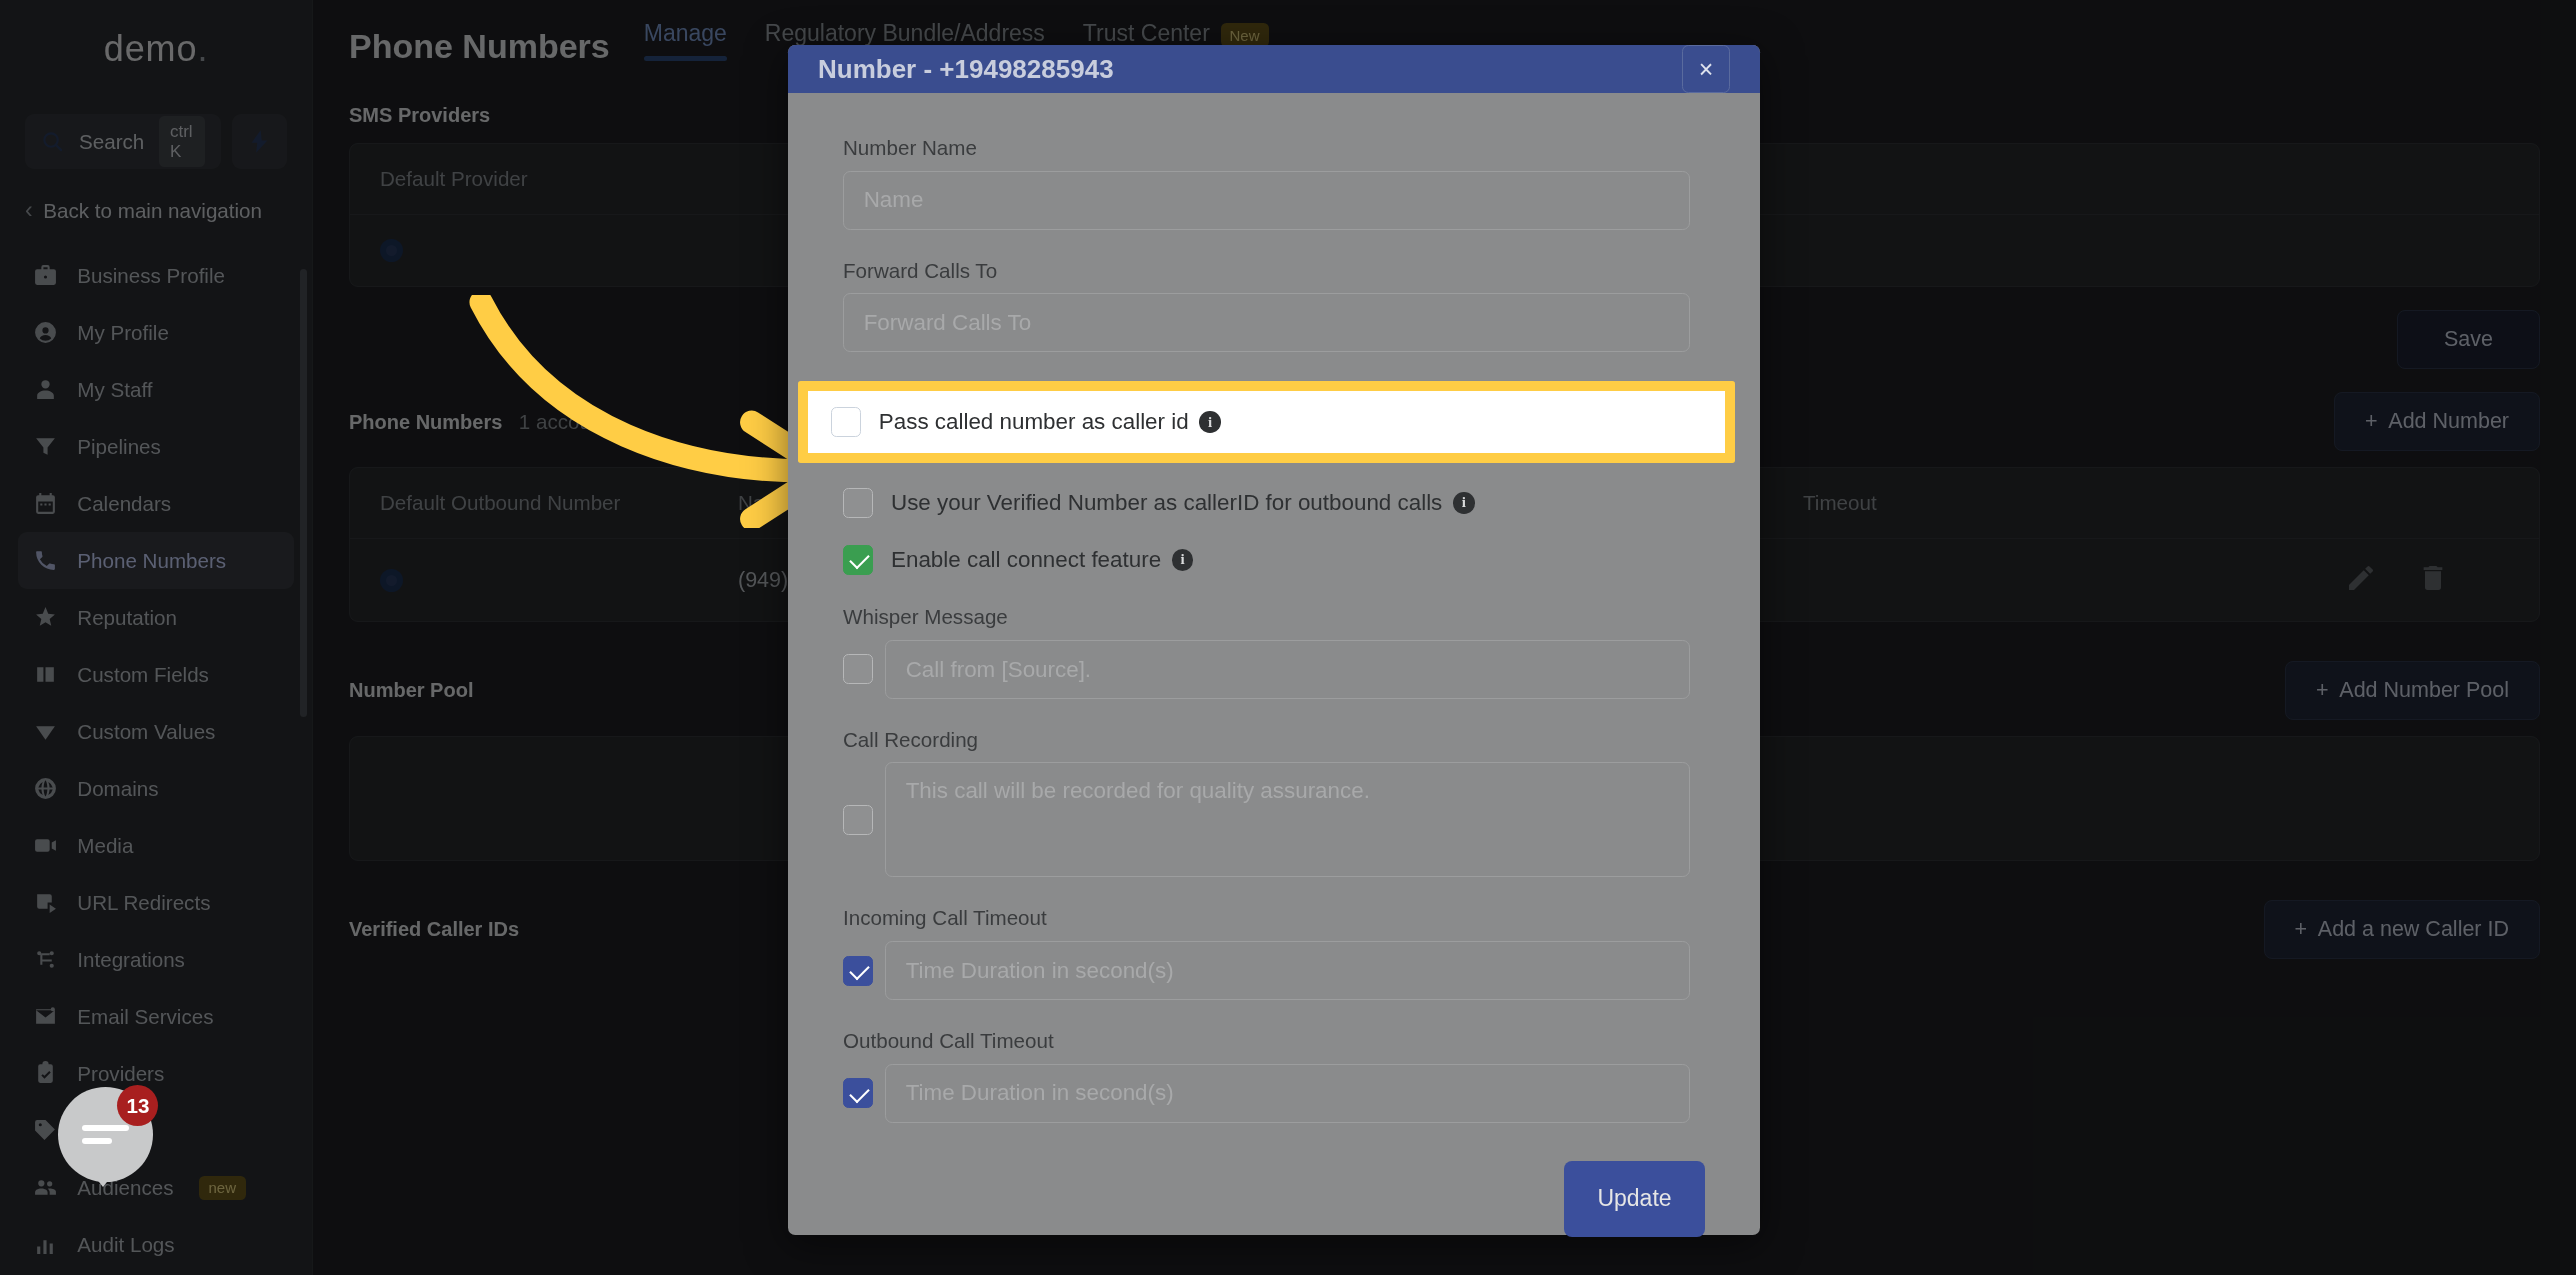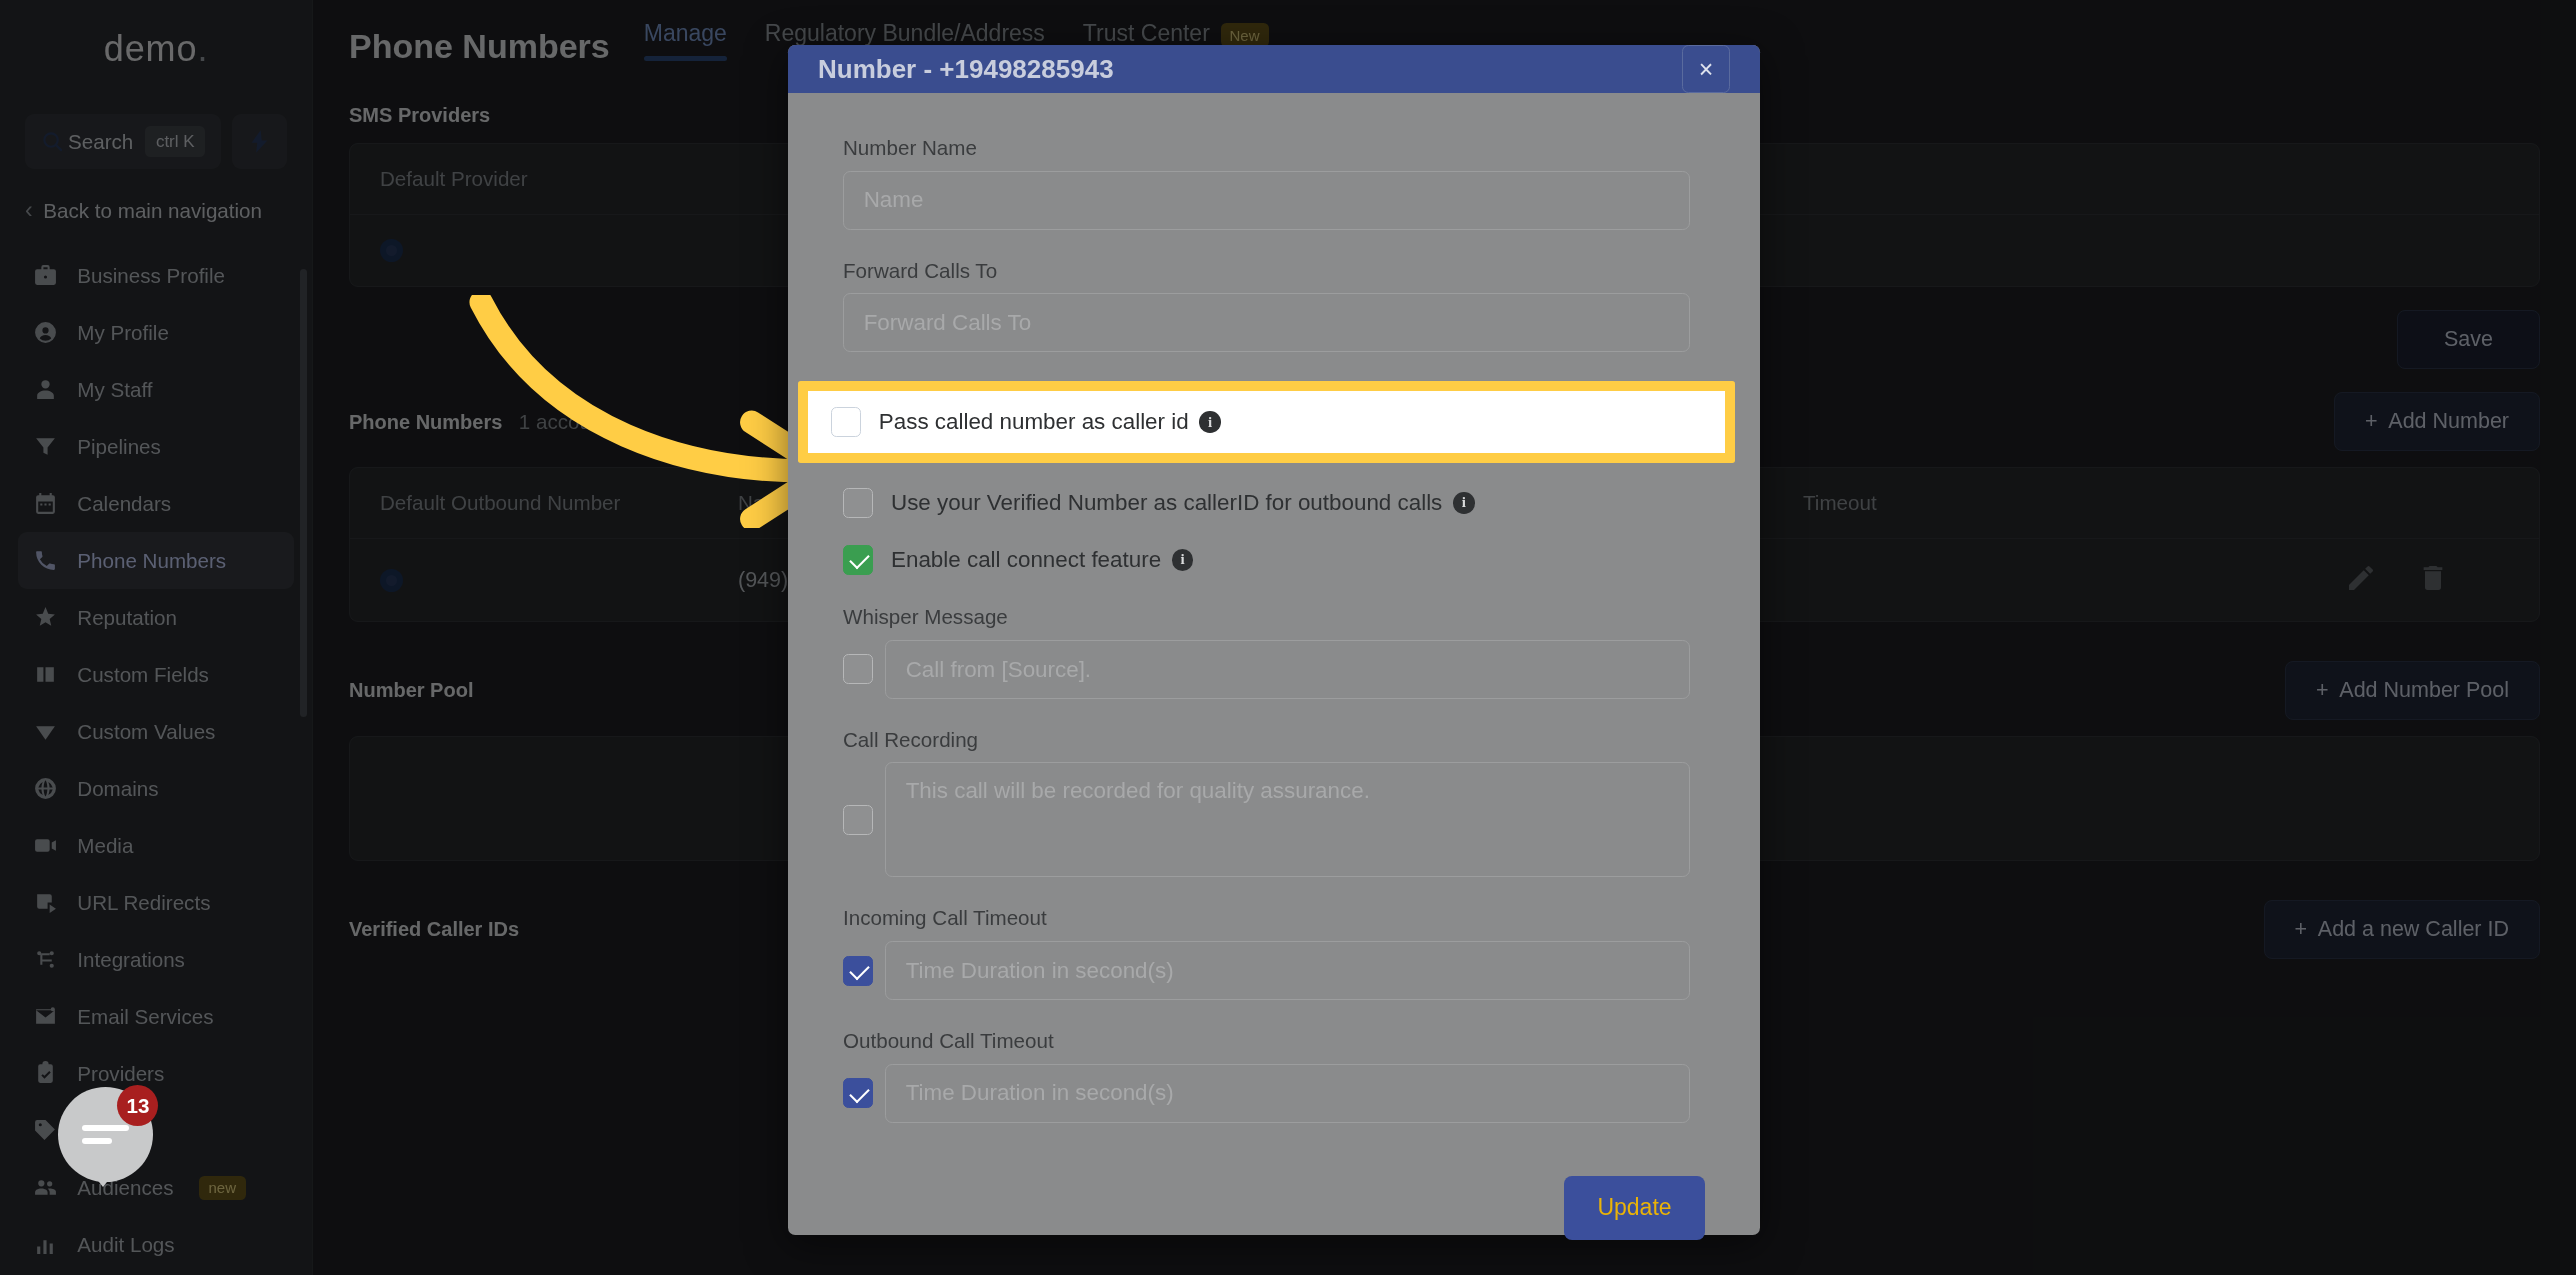--- a/index.html
+++ b/index.html
@@ -20,21 +20,21 @@
     position: absolute; left: 0; top: 0; width: 313px; height: 1275px;
     background: #2b2d31; border-right: 0.9px solid #323539;
   }
   .logo-wrap { height: 98px; display: flex; align-items: center; justify-content: center; }
   .logo { font-size: 36px; letter-spacing: 0.9px; color: #e8e9ea; font-weight: 400; }
   .logo .dot { color: #9aa0a6; }
 
   .search-row { display: flex; gap: 10.7px; padding: 0 25px; margin-top: 16px; align-items: center; }
   .search-box {
     flex: 1; height: 55px; background: #34373c; border-radius: 9px;
-    display: flex; align-items: center; padding: 0 16px; gap: 4px;
+    display: flex; align-items: center; padding: 0 16px; gap: 15px;
   }
   .search-box .mag { width: 23px; height: 23px; flex: none; }
   .search-label { color: #cfd3d8; font-size: 20.6px; flex: 1; }
   .kbd {
     background: #44474d; color: #cfd3d8; font-size: 17px;
     padding: 5.4px 10.7px; border-radius: 5.4px;
   }
   .bolt-box {
     width: 55px; height: 55px; background: #34373c; border-radius: 9px;
     display: flex; align-items: center; justify-content: center;
@@ -175,22 +175,22 @@
   .ta-row { display: flex; align-items: center; gap: 12px; }
   .ftextarea {
     flex: 1; border: 0.9px solid #9c9d9e; border-radius: 7.2px; background: transparent;
     color: #a8a9aa; font-size: 22.4px; padding: 14.3px 19.7px; resize: none;
     font-family: "Liberation Sans", sans-serif;
   }
   .ftextarea::placeholder { color: #a8a9aa; }
 
   .modal-foot { padding: 9px 55px 43px 55px; display: flex; justify-content: flex-end; }
   .btn-update {
-    background: #3b4f9c; color: #eab308; border: none; border-radius: 8px;
-    width: 141px; height: 64px; font-size: 23px; font-family: "Liberation Sans", sans-serif; margin-top: 15px;
+    background: #3b4f9c; color: #e5e5e5; border: none; border-radius: 8px;
+    width: 141px; height: 76px; font-size: 23px; font-family: "Liberation Sans", sans-serif;
   }
 
   
   .arrow-svg { position: absolute; left: 465px; top: 295px; z-index: 55; pointer-events: none; }
 </style>
 </head>
 <body>
 
 <div id="app">
 

